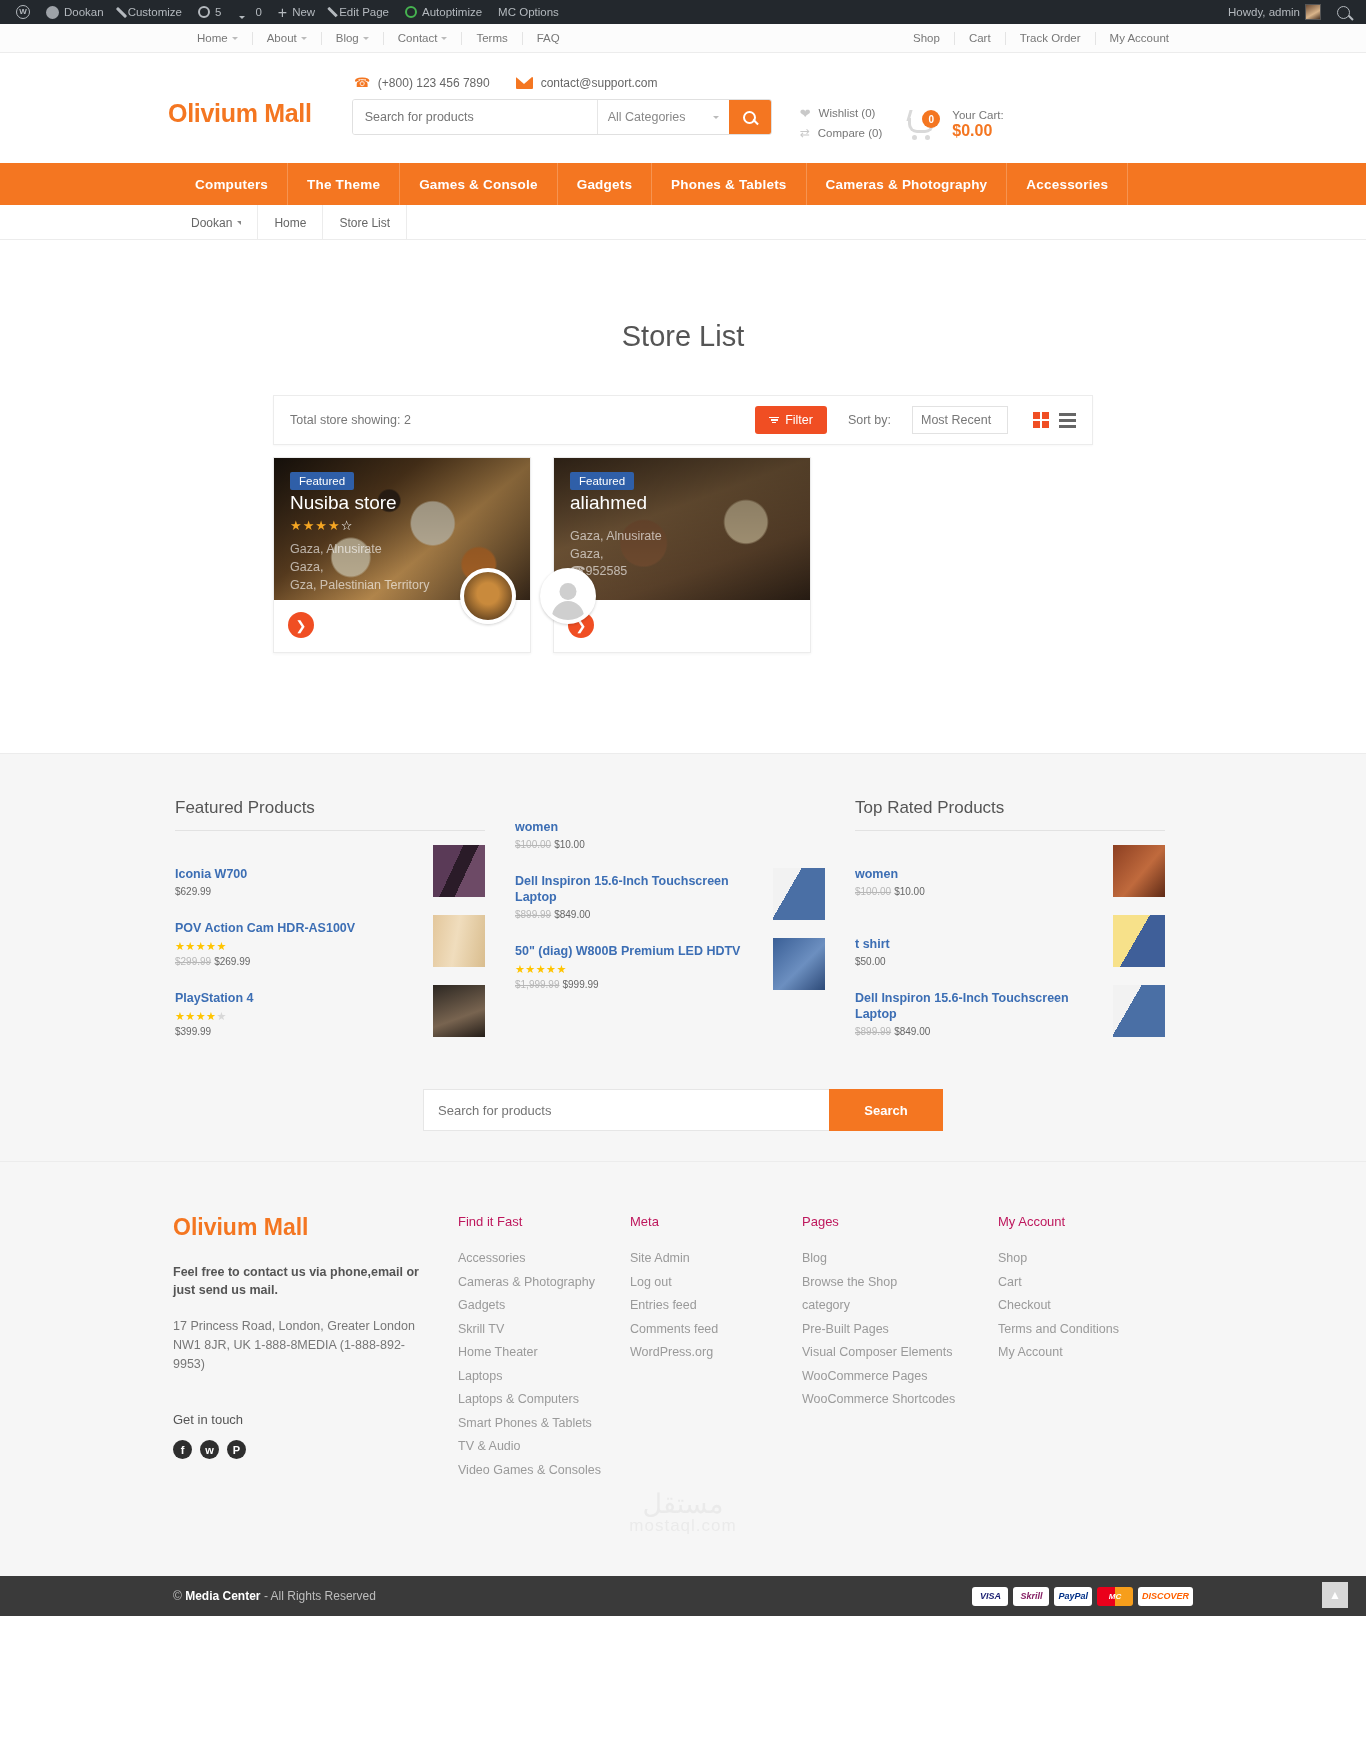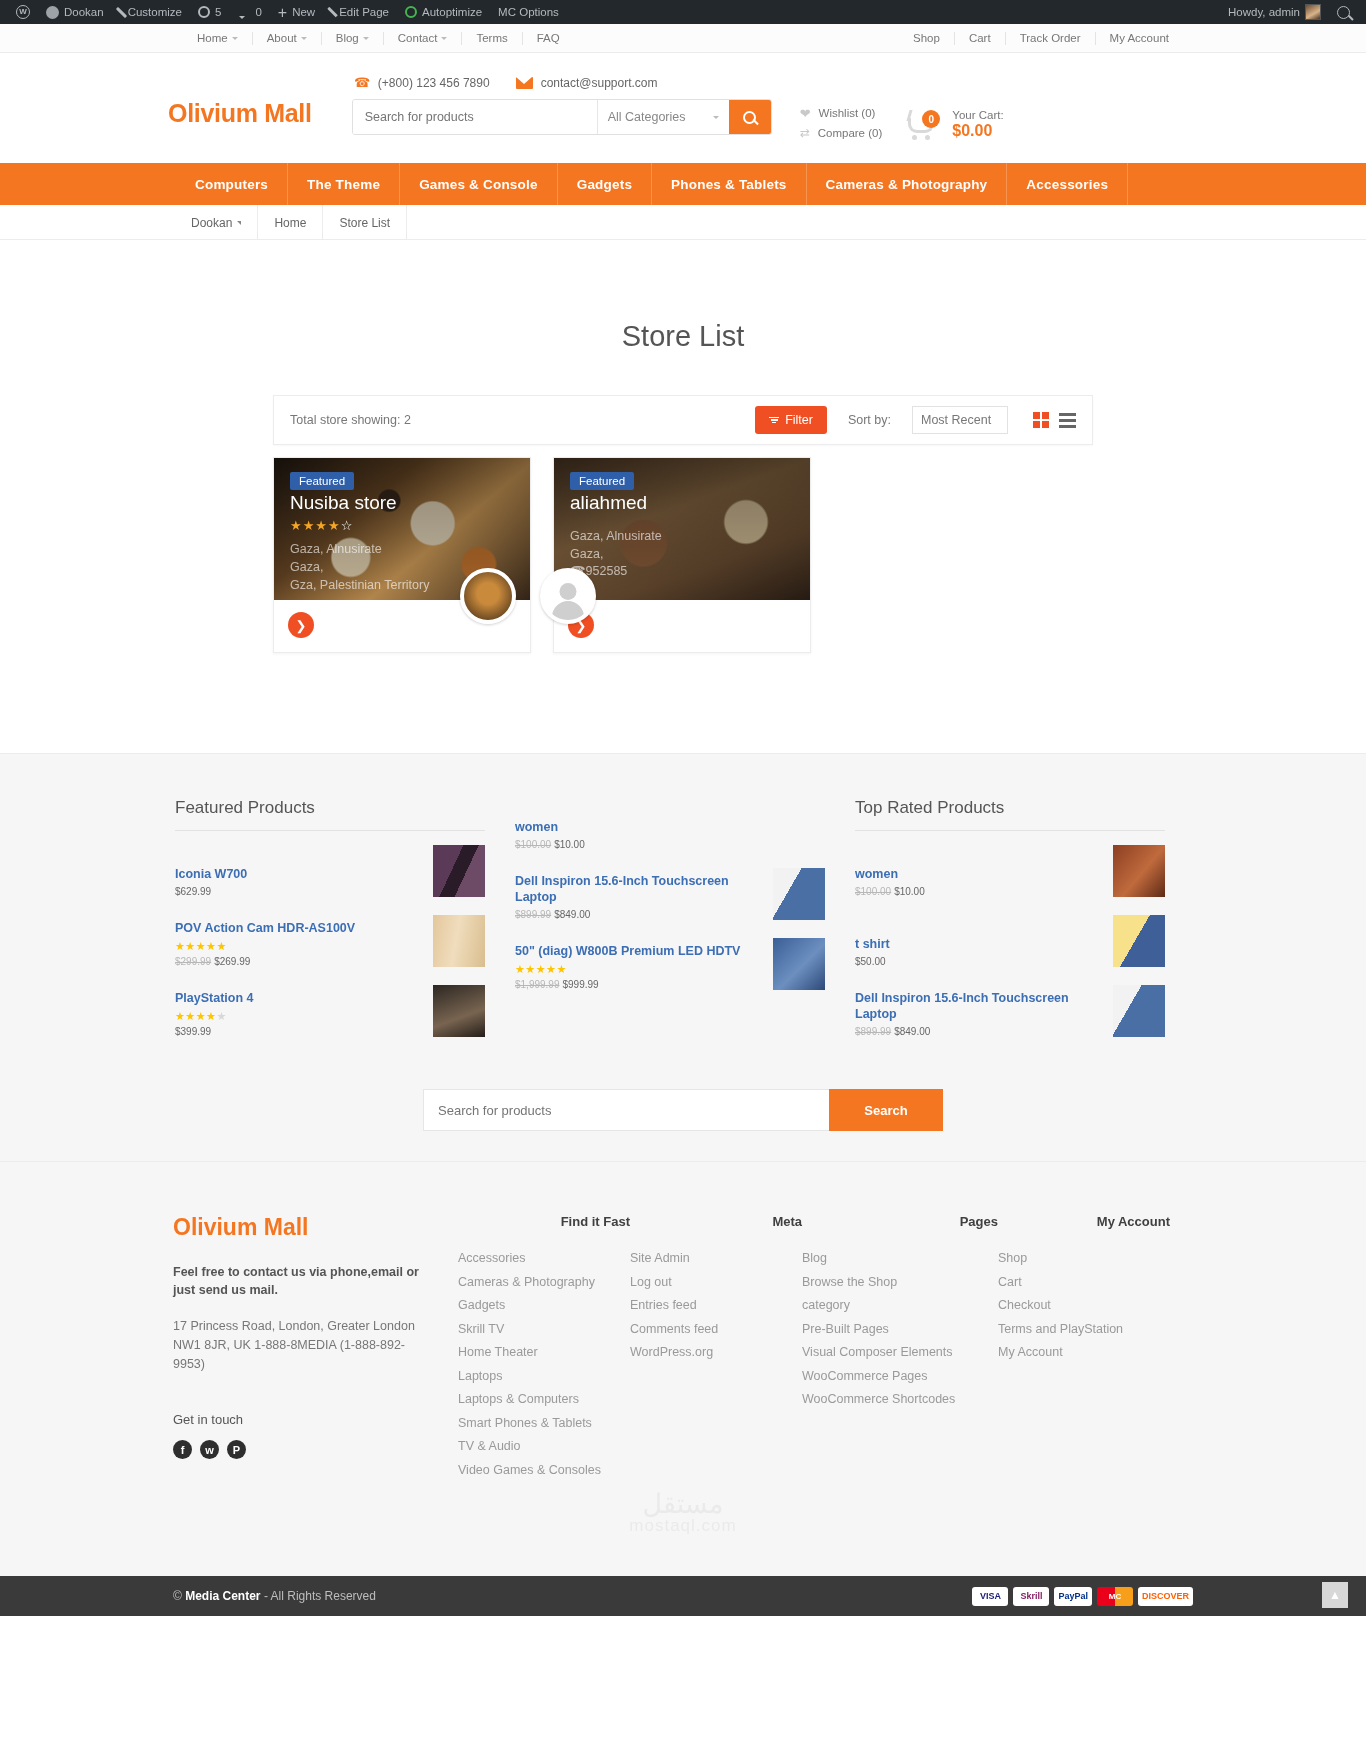--- a/index.html
+++ b/index.html
@@ -254,38 +254,38 @@
   .foot-strong { font-size: 12.5px; font-weight: bold; color: #555; line-height: 18px; margin-bottom: 18px; }
   .foot-addr { font-size: 12.5px; color: #777; line-height: 19px; }
   .get-in-touch { font-size: 13px; color: #555; margin: 38px 0 13px; }
   .socials { display: flex; gap: 8px; }
   .soc {
     width: 19px; height: 19px; border-radius: 50%; background: #2e2e2e; color: #fff;
     display: flex; align-items: center; justify-content: center; font-size: 11px; font-weight: bold;
   }
   .foot-col { width: 172px; }
   .foot-col.wide { width: 196px; }
-  .foot-col h4 { font-size: 13px; font-weight: bold; color: #404040; margin-bottom: 18px; text-align: right; }
+  .foot-col h4 { font-size: 13px; font-weight: normal; color: #be185d; margin-bottom: 18px; }
   .foot-col ul { list-style: none; }
   .foot-col li a { display: block; font-size: 12.5px; color: #9a9a9a; line-height: 23.5px; }
 
   
   .watermark { text-align: center; padding: 6px 0 0; opacity: .25; }
   .wm-ar { font-size: 27px; color: #c8c8c8; letter-spacing: 2px; }
   .wm-en { font-size: 17px; color: #c8c8c8; letter-spacing: 1px; margin-top: -4px; }
 
   
   .bottombar { background: #3a3a3a; height: 40px; display: flex; align-items: center; }
   .bottombar .inner { width: 1020px; margin: 0 auto; display: flex; align-items: center; }
   .copy { font-size: 12px; color: #bdbdbd; }
   .copy b { color: #fff; }
   .pay { margin-left: auto; display: flex; gap: 5px; align-items: center; }
   .pay span {
     height: 19px; min-width: 36px; border-radius: 3px; background: #fff; color: #1a1f71;
-    font-size: 9px; font-weight: bold; display: flex; align-items: center; justify-content: center; padding: 0 4px;
+    font-size: 9px; font-weight: bold; display: flex; align-items: center; justify-content: center; padding: 0 4px; font-style: italic;
   }
   .pay .skrill { color: #862165; }
   .pay .paypal { color: #003087; }
   .pay .mc { background: linear-gradient(90deg,#eb001b 50%,#f79e1b 50%); color: #fff; font-size: 8px; }
   .pay .disc { color: #ff6000; }
   .to-top {
     position: absolute; right: 18px; bottom: 8px; width: 26px; height: 26px;
     background: #d8d8d8; color: #fff; display: flex; align-items: center; justify-content: center; font-size: 12px;
   }
 </style>
@@ -730,21 +730,21 @@
           <li>
               <a>Shop</a>
             </li>
           <li>
               <a>Cart</a>
             </li>
           <li>
               <a>Checkout</a>
             </li>
           <li>
-              <a>Terms and PlayStation</a>
+              <a>Terms and Conditions</a>
             </li>
           <li>
               <a>My Account</a>
             </li>
         </ul>
       </div>
     </div>
 
     <div class="watermark">
       <div class="wm-ar">مستقل</div>

